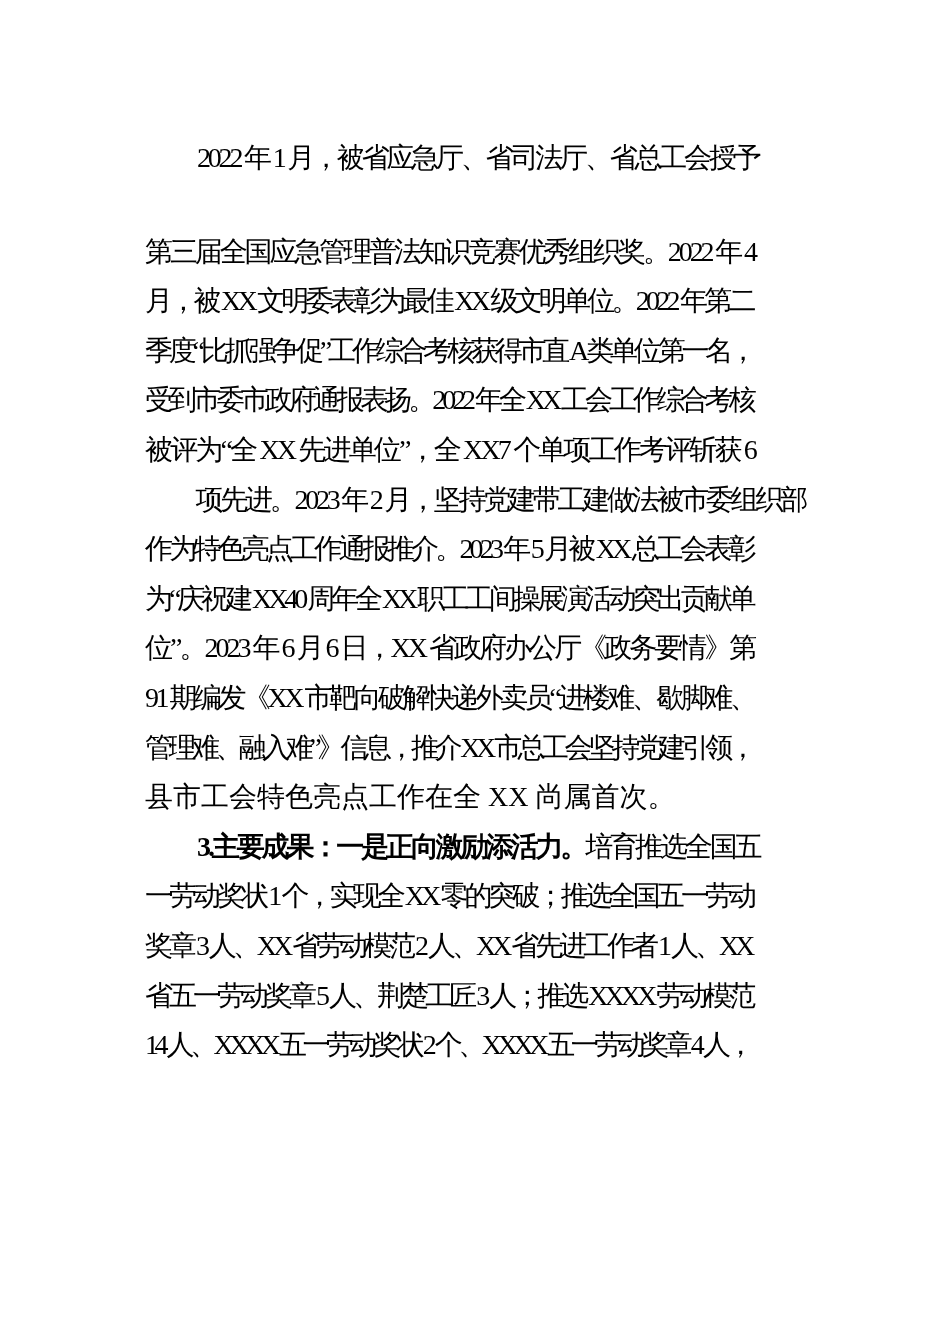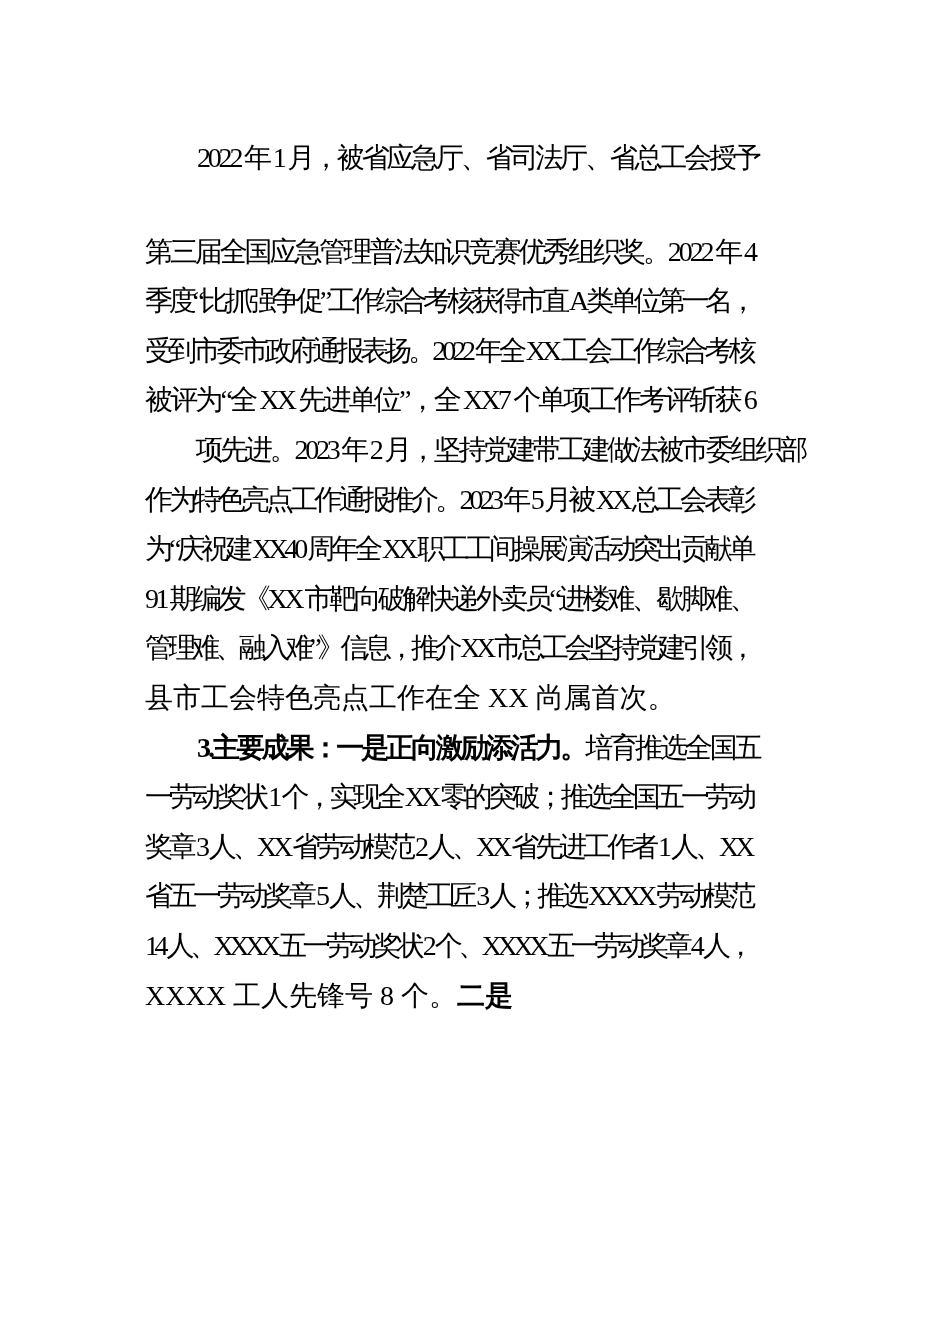--- a/index.html
+++ b/index.html
@@ -31,32 +31,33 @@
   .run.bold { font-weight: 700; }
 </style>
 </head>
 <body>
 
 <div class="page">
   <div class="text-block">
       <div class="paragraph">
         <div class="line indent" style="letter-spacing: -3.196px;"><span class="run">2022 年 1 月，被省应急厅、省司法厅、省总工会授予</span></div>
         <div class="line" style="letter-spacing: -3.103px; margin-top: 44px;"><span class="run">第三届全国应急管理普法知识竞赛优秀组织奖。2022 年 4</span></div>
+        <div class="line" style="letter-spacing: -3.763px;"><span class="run">月，被 XX 文明委表彰为最佳 XX 级文明单位。2022 年第二</span></div>
         <div class="line" style="letter-spacing: -4.195px;"><span class="run">季度“比抓强争促”工作综合考核获得市直 A 类单位第一名，</span></div>
         <div class="line" style="letter-spacing: -4.059px;"><span class="run">受到市委市政府通报表扬。2022 年全 XX 工会工作综合考核</span></div>
         <div class="line" style="letter-spacing: -2.837px;"><span class="run">被评为“全 XX 先进单位”，全 XX7 个单项工作考评斩获 6</span></div>
         <div class="line" style="letter-spacing: -3.25px; text-align: right;"><span class="run">项先进。2023 年 2 月，坚持党建带工建做法被市委组织部</span></div>
         <div class="line" style="letter-spacing: -3.813px;"><span class="run">作为特色亮点工作通报推介。2023 年 5 月被 XX 总工会表彰</span></div>
         <div class="line" style="letter-spacing: -4.062px;"><span class="run">为“庆祝建 XX40 周年全 XX 职工工间操展演活动突出贡献单</span></div>
+        <div class="line" style="letter-spacing: -2.99px;"><span class="run">位”。2023 年 6 月 6 日，XX 省政府办公厅《政务要情》第</span></div>
         <div class="line" style="letter-spacing: -3.505px;"><span class="run">91 期编发《XX 市靶向破解快递外卖员“进楼难、歇脚难、</span></div>
         <div class="line" style="letter-spacing: -4.54px;"><span class="run">管理难、融入难”》信息，推介 XX 市总工会坚持党建引领，</span></div>
         <div class="line"><span class="run">县市工会特色亮点工作在全 XX 尚属首次。</span></div>
       </div>
       <div class="paragraph">
         <div class="line indent" style="letter-spacing: -3.104px;"><span class="run bold">3.主要成果：一是正向激励添活力。</span><span class="run">培育推选全国五</span></div>
         <div class="line" style="letter-spacing: -3.945px;"><span class="run">一劳动奖状 1 个，实现全 XX 零的突破；推选全国五一劳动</span></div>
         <div class="line" style="letter-spacing: -4.028px;"><span class="run">奖章 3 人、XX 省劳动模范 2 人、XX 省先进工作者 1 人、XX</span></div>
         <div class="line" style="letter-spacing: -3.99px;"><span class="run">省五一劳动奖章 5 人、荆楚工匠 3 人；推选 XXXX 劳动模范</span></div>
         <div class="line" style="letter-spacing: -4.482px;"><span class="run">14 人、XXXX 五一劳动奖状 2 个、XXXX 五一劳动奖章 4 人，</span></div>
-        <div class="line"><span class="run">XXXX 工人先锋号 8 个。</span><span class="run bold">二是</span></div>
       </div>
     </div>
 </div>
 
 </body></html>

